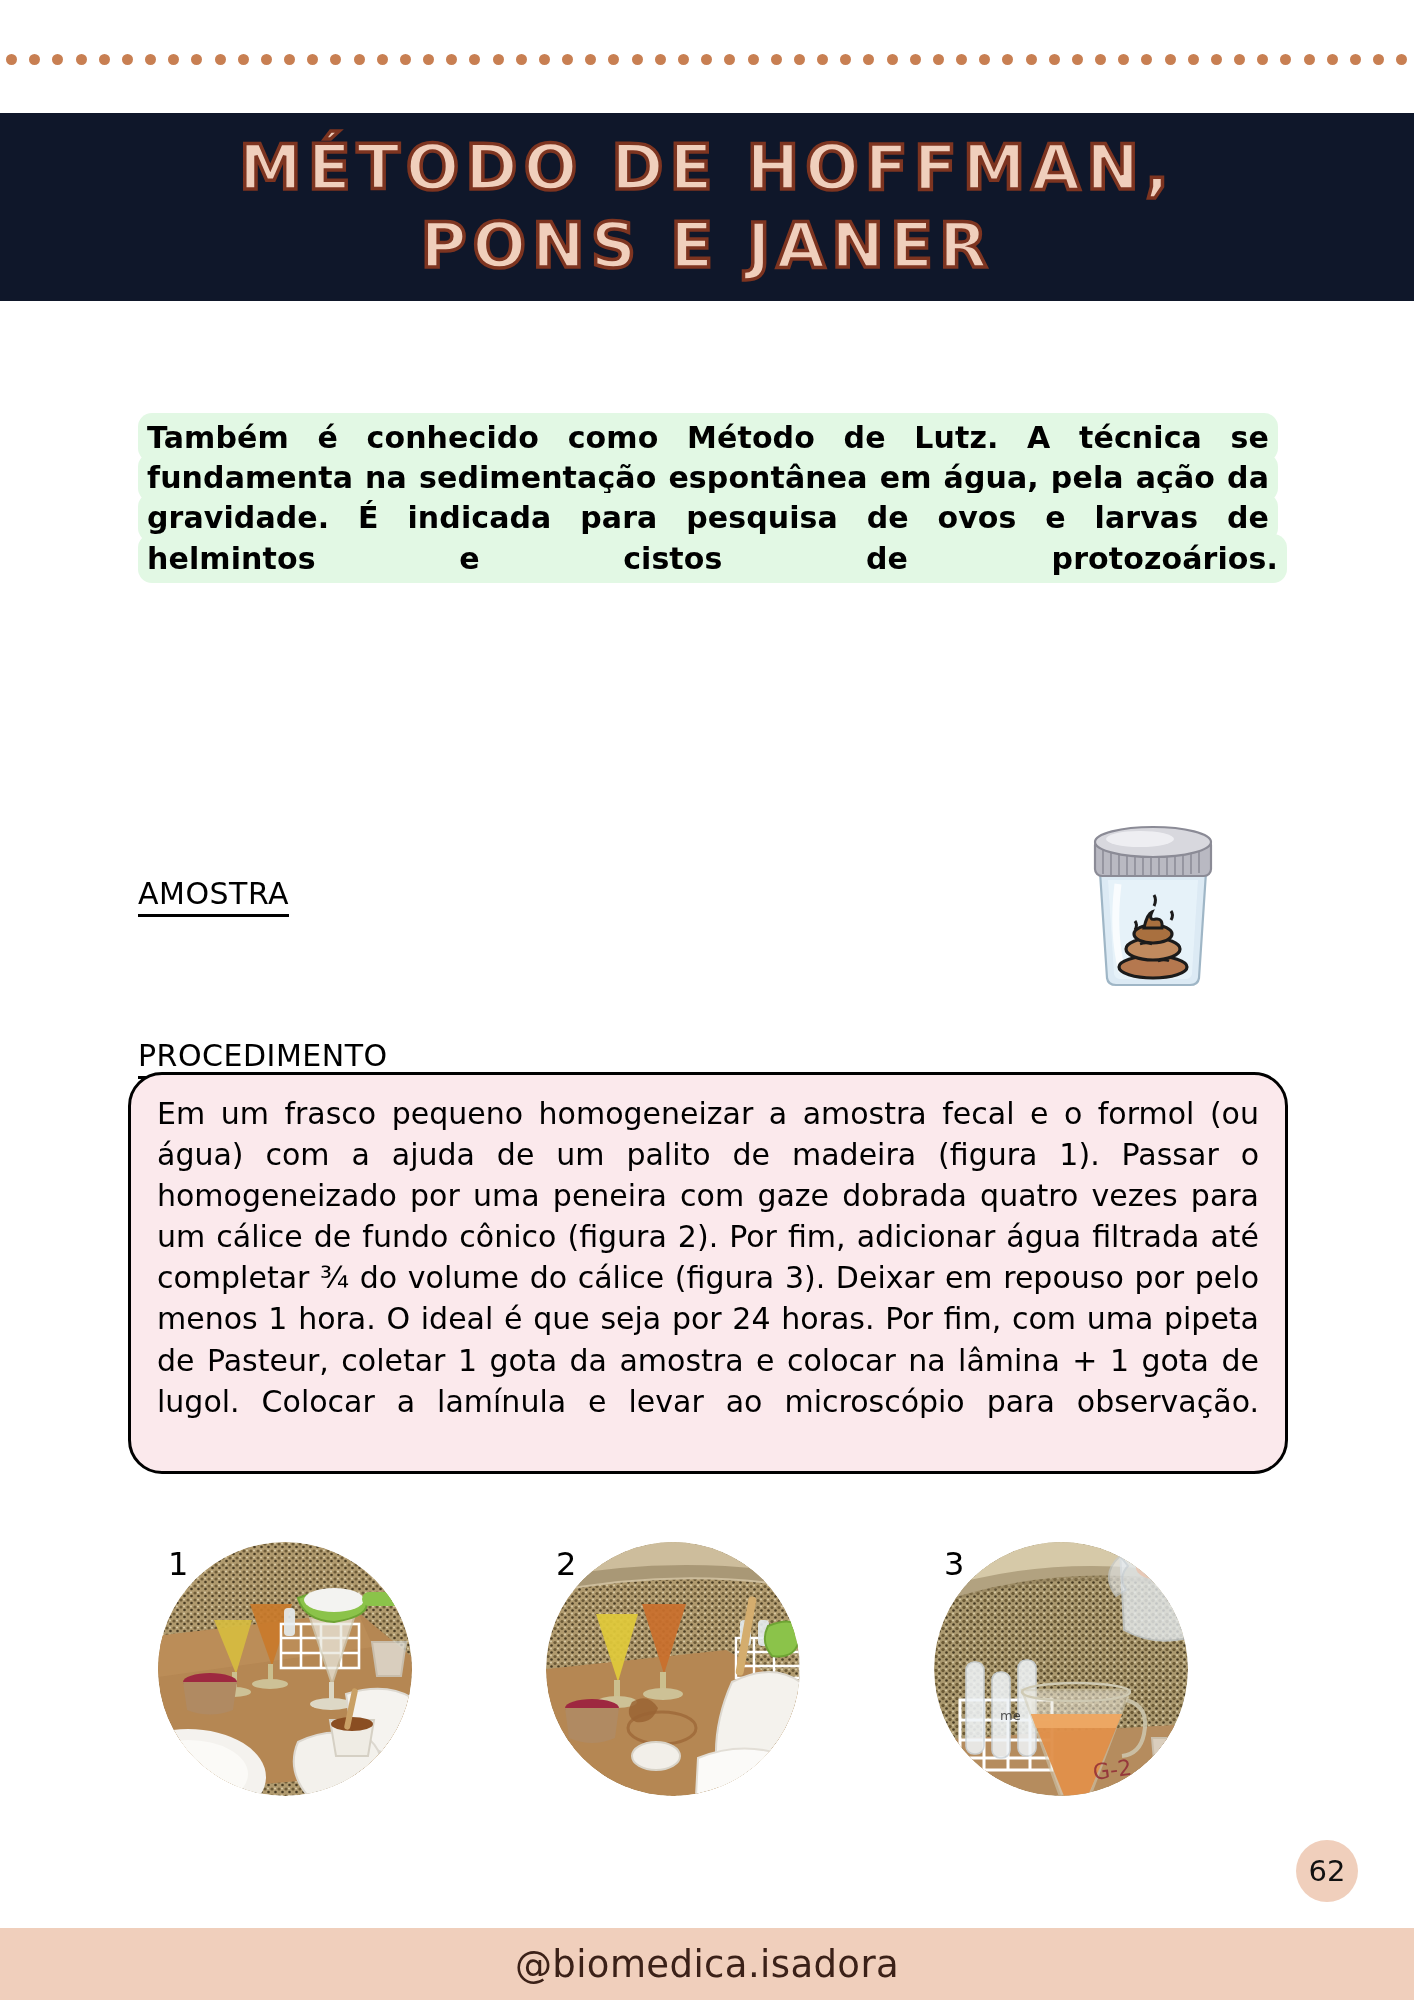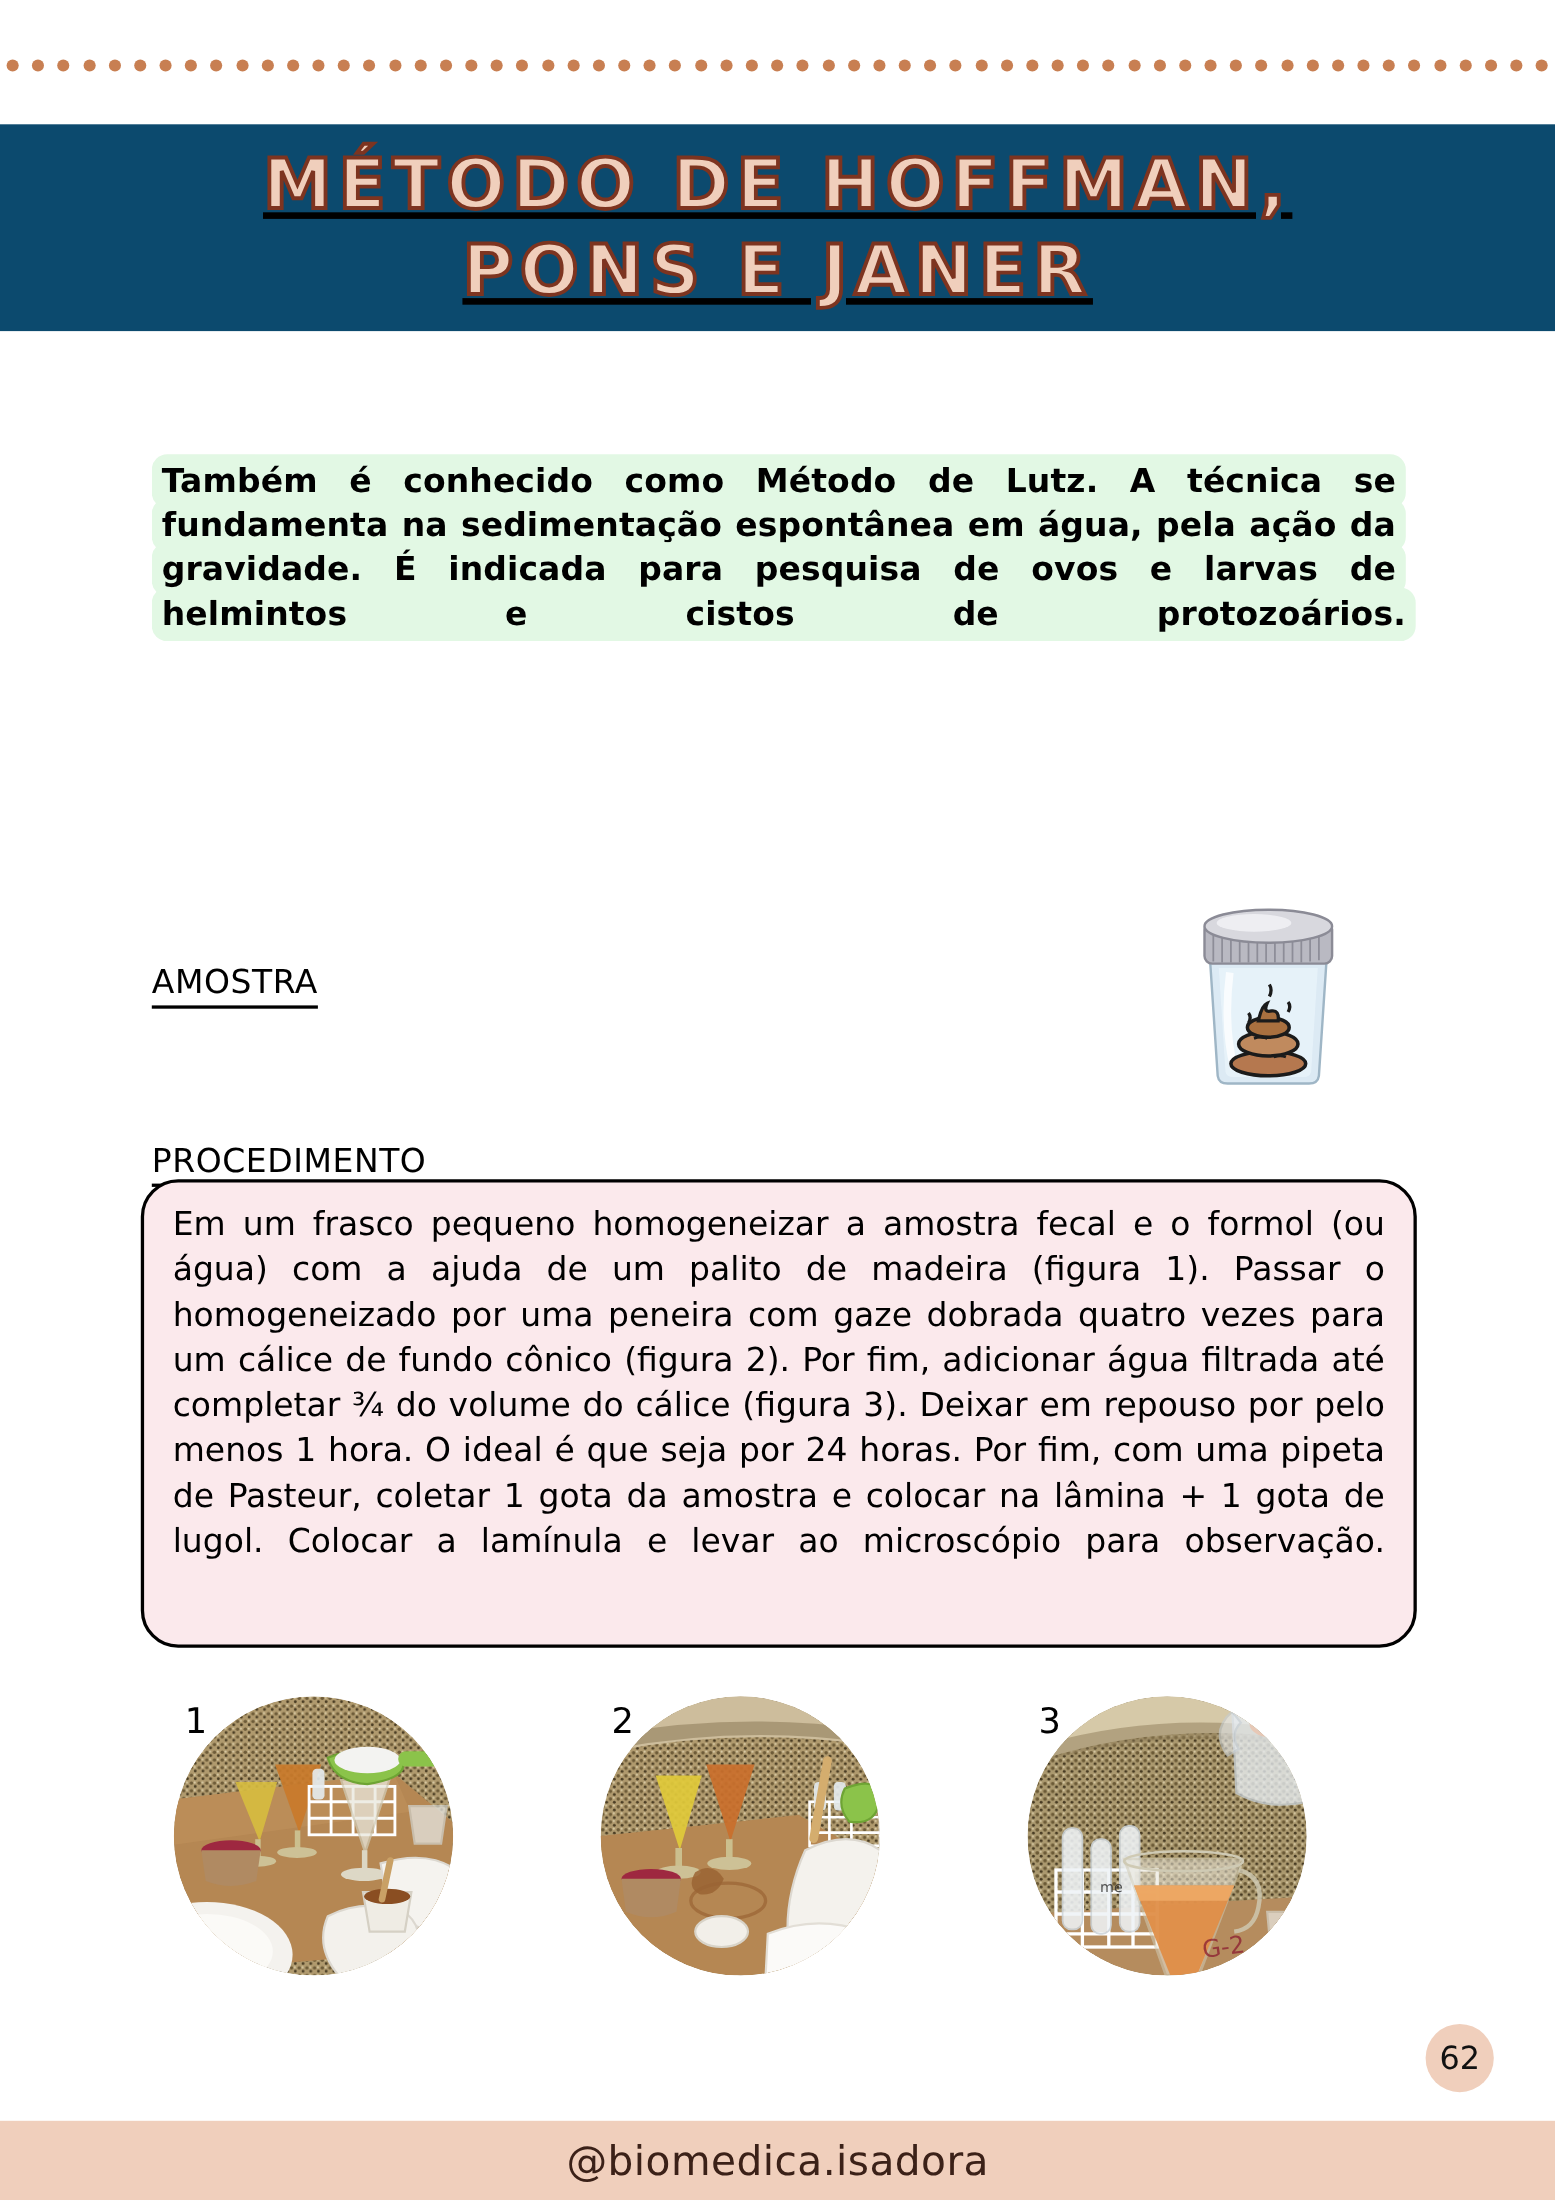--- a/index.html
+++ b/index.html
@@ -40,26 +40,25 @@
     flex: 0 0 auto;
   }
 
   
   .title-band {
     position: absolute;
     top: 113px;
     left: 0;
     width: 1414px;
     height: 188px;
-    background: #0c4a6e;
+    background: #0f172a;
     display: flex;
     flex-direction: column;
     align-items: center;
     justify-content: center;
-    text-decoration: underline;
   }
   .title-line {
     font-family: "DejaVu Sans", sans-serif;
     font-weight: 700;
     font-size: 63px;
     line-height: 0.99;
     letter-spacing: 6px;
     color: #f0cfbc;
     -webkit-text-stroke: 3.5px #7d3420;
     text-align: center;
@@ -120,21 +119,21 @@
     border-bottom: 3px solid #000;
     padding-bottom: 3px;
     margin-top: 28px;
   }
 
   
   .proc-box {
     border: 3px solid #000;
     border-radius: 34px;
     background: #fbe9ec;
-    padding: 18px 26px 32px 26px;
+    padding: 18px 26px 8px 26px;
     width: 1160px;
     left: 128px;
   }
   .proc-box p {
     font-family: "DejaVu Sans", sans-serif;
     font-size: 30px;
     line-height: 1.37;
     text-align: justify;
     color: #000;
   }

